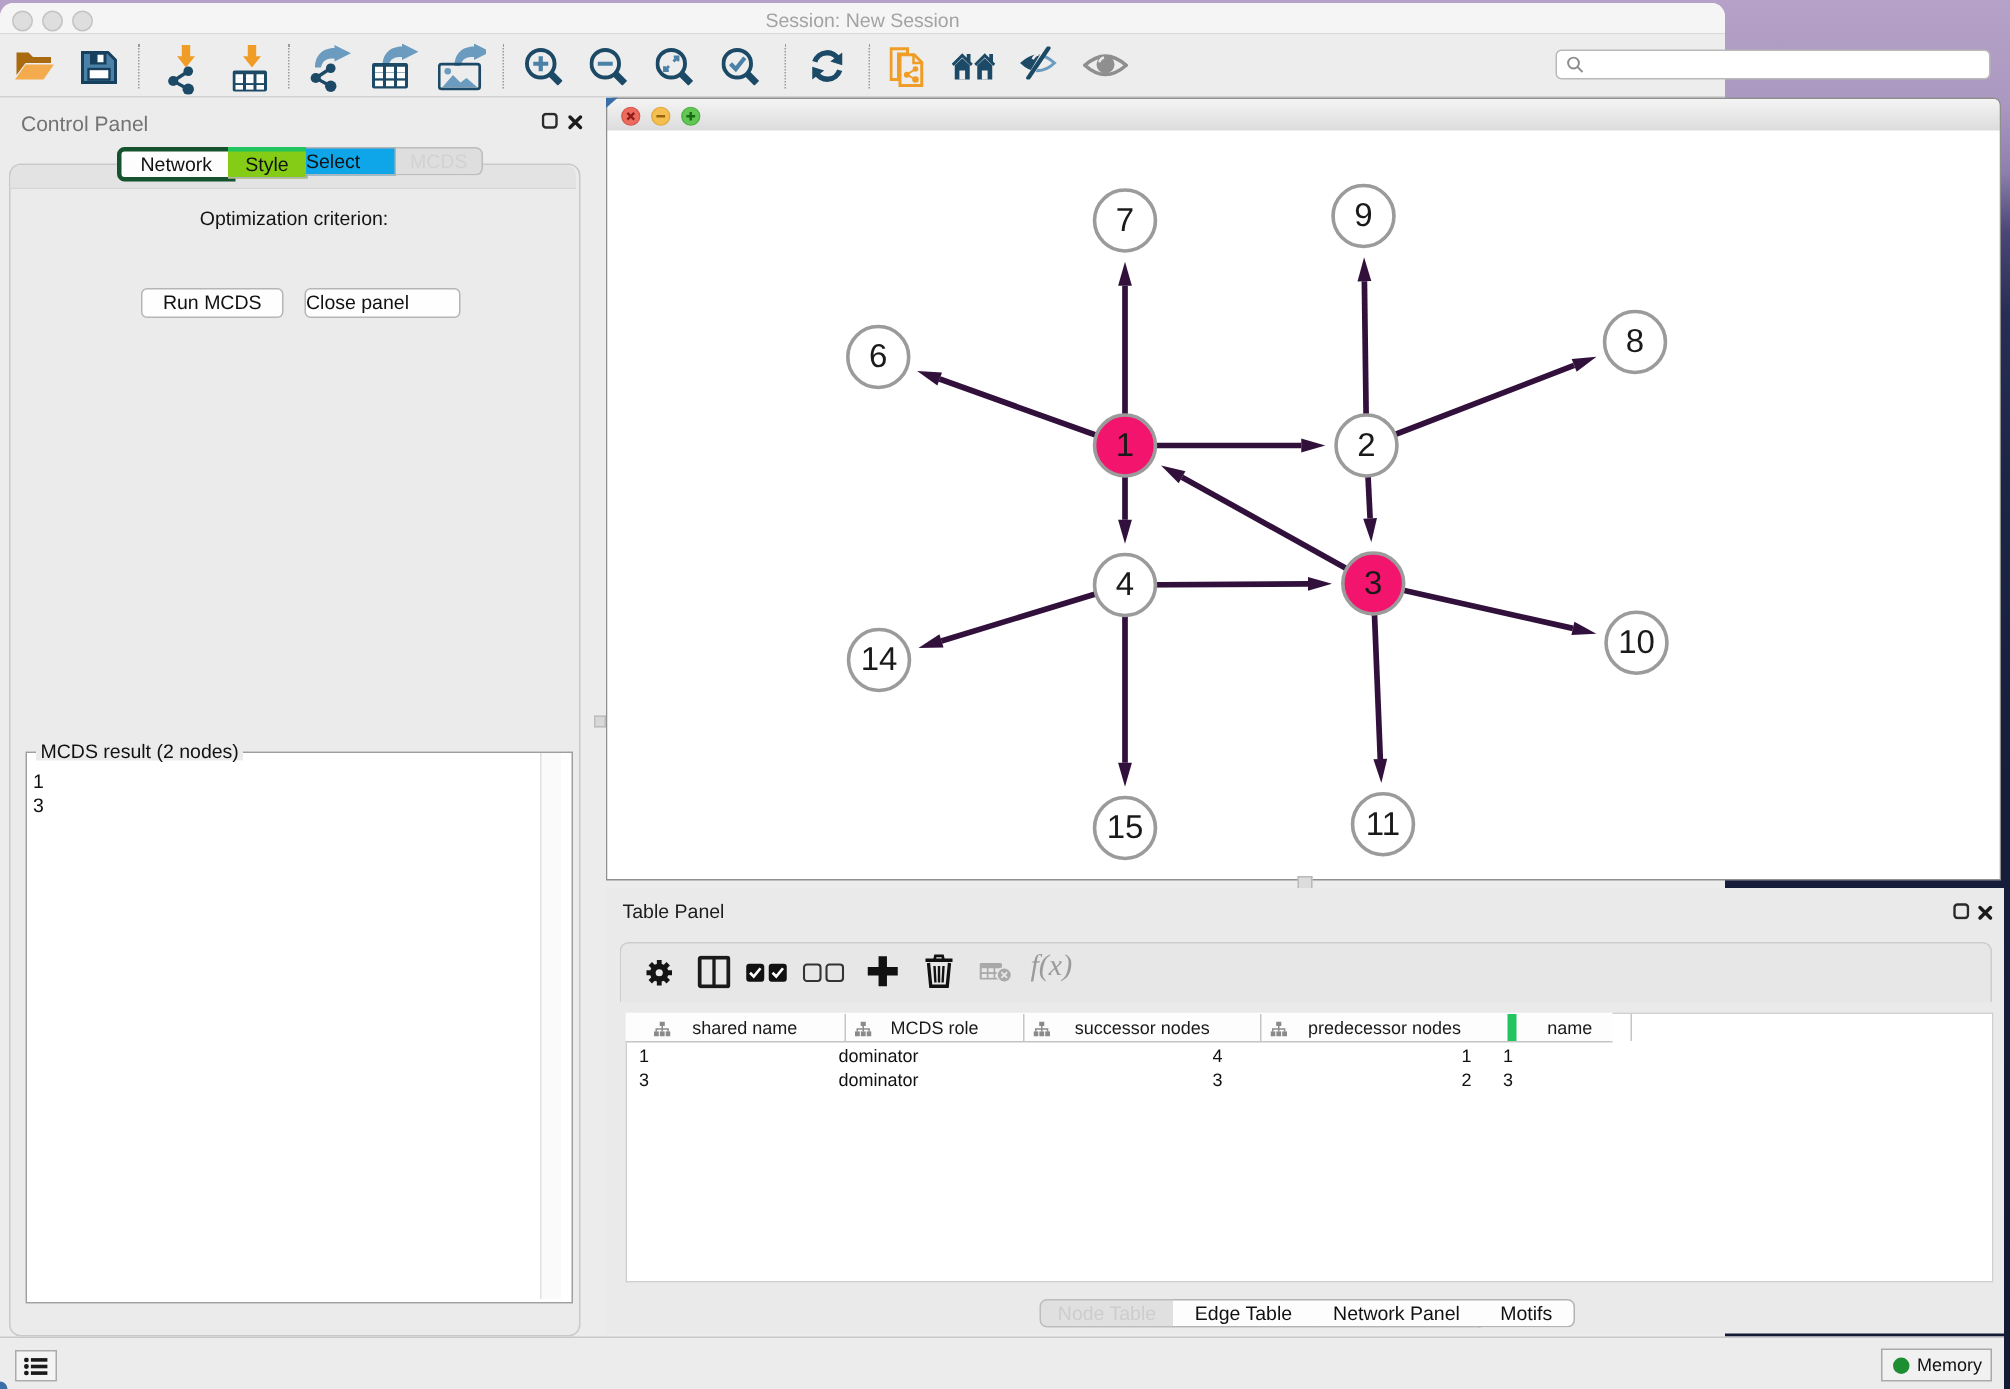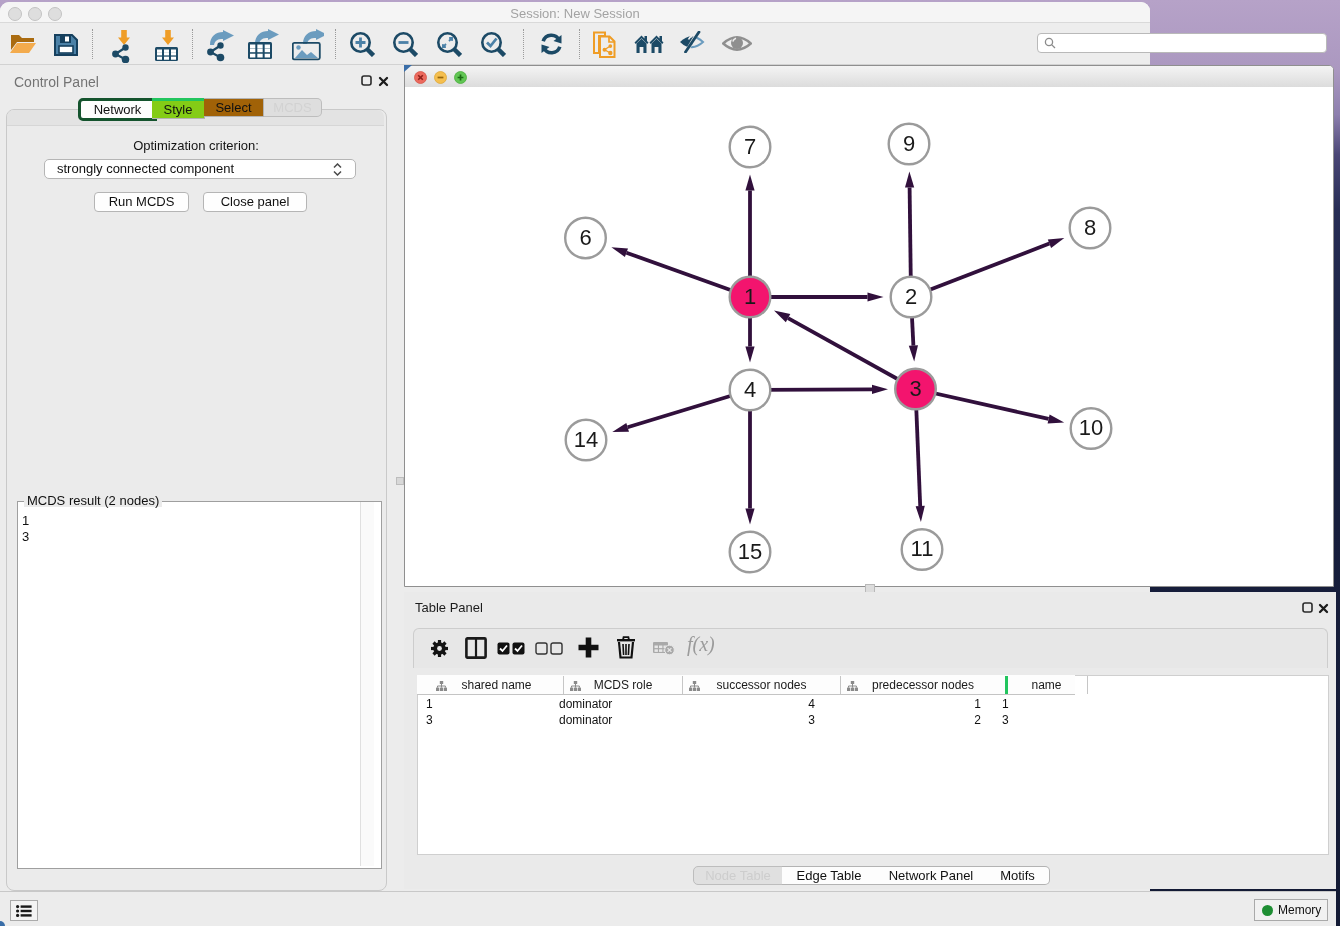--- a/index.html
+++ b/index.html
@@ -194,32 +194,27 @@
  <svg class="ico" style="left:378px;top:10px" width="11" height="11" viewBox="0 0 11 11">
         <path d="M2 2 L9 9 M9 2 L2 9" stroke="#1c1c1c" stroke-width="2.3" stroke-linecap="round"></path>
       </svg>
 
  <div class="abs" style="left:6px;top:43px;width:379px;height:780px;background:#ebebeb;border:1px solid #c9c9c9;border-radius:8px;"></div>
  <div class="abs" style="left:7px;top:44px;width:377px;height:15px;background:#e3e3e3;border-radius:7px 7px 0 0;border-bottom:1px solid #d6d6d6;"></div>
 
  <div class="abs" style="left:78px;top:32px;width:244px;height:19px;font-size:13px;">
   <div class="abs" style="left:0;top:0;width:73px;height:17px;background:#fdfdfd;border:3px solid #14532d;border-radius:5px 0 0 5px;text-align:center;line-height:17px;color:#111;">Network</div>
   <div class="abs" style="left:74px;top:0;width:52px;height:17px;background:#84cc16;border-top:3px solid #22c55e;border-bottom:1px solid #b3b3b3;border-right:1px solid #b3b3b3;text-align:center;line-height:17px;color:#111;">Style</div>
-  <div class="abs" style="left:126px;top:0;width:59px;height:17px;background:#a16207;border:1px solid #b3b3b3;border-left:none;text-align:center;line-height:17px;color:#111;">Select</div>
+  <div class="abs" style="left:126px;top:0;width:59px;height:17px;background:#0ea5e9;border:1px solid #b3b3b3;border-left:none;line-height:17px;color:#111;">Select</div>
   <div class="abs" style="left:186px;top:0;width:57px;height:17px;background:#dedede;border:1px solid #bdbdbd;border-left:none;border-radius:0 5px 5px 0;text-align:center;line-height:17px;color:#d2d2d2;">MCDS</div>
  </div>
  <div class="abs" style="left:0;top:72px;width:392px;text-align:center;font-size:13px;color:#141414;">Optimization criterion:</div>
 
- <div class="abs" style="left:44px;top:93px;width:298px;height:18px;background:#fff;border:1px solid #b5b5b5;border-radius:5px;font-size:13px;color:#111;line-height:18px;padding-left:12px;box-sizing:content-box;">strongly connected component
-   <svg class="ico" style="left:288px;top:2.5px" width="9" height="13" viewBox="0 0 9 13">
-          <path d="M1 4.5 L4.5 1 L8 4.5 M1 8.5 L4.5 12 L8 8.5" fill="none" stroke="#4a4a4a" stroke-width="1.5"></path>
-        </svg>
- </div>
  <div class="abs" style="left:94px;top:126px;width:93px;height:18px;background:#fefefe;border:1px solid #b5b5b5;border-radius:4px;text-align:center;line-height:18px;font-size:13px;color:#111;">Run MCDS</div>
- <div class="abs" style="left:203px;top:126px;width:102px;height:18px;background:#fefefe;border:1px solid #b5b5b5;border-radius:4px;text-align:center;line-height:18px;font-size:13px;color:#111;">Close panel</div>
+ <div class="abs" style="left:203px;top:126px;width:102px;height:18px;background:#fefefe;border:1px solid #b5b5b5;border-radius:4px;line-height:18px;font-size:13px;color:#111;">Close panel</div>
 
  <div class="abs" style="left:17px;top:435px;width:363px;height:366px;background:#fff;border:1px solid #9f9f9f;"></div>
  <div class="abs" style="left:360px;top:436px;width:13px;height:364px;background:#fafafa;border-left:1px solid #e0e0e0;"></div>
  <div class="abs" style="left:24px;top:428px;height:13px;background:#ebebeb;padding:0 3px;font-size:13px;color:#111;line-height:13px;">MCDS result (2 nodes)</div>
  <div class="abs" style="left:22px;top:447px;font-size:13px;color:#111;line-height:16px;">1<br>3</div>
  <div class="abs" style="left:396px;top:411px;width:6px;height:6px;background:#d8d8d8;border:1px solid #bdbdbd;"></div>
 </div>
 
 <div class="abs" style="left:404px;top:63px;width:930px;height:522px;border:1px solid #8f8f8f;border-radius:5px 5px 0 0;box-sizing:border-box;background:#fff;">
  <div class="abs" style="left:0;top:0;width:928px;height:21px;background:linear-gradient(180deg,#f4f4f4,#dcdcdc);border-bottom:1px solid #ababab;border-radius:4px 4px 0 0;">
@@ -376,21 +371,21 @@
         </svg>MCDS role</div>
       <div class="abs" style="left:279px;top:84px;width:157px;height:18px;border-right:1px solid #c6c6c6;font-size:12px;color:#1a1a1a;text-align:center;line-height:18px;"><svg width="11" height="10" viewBox="0 0 11 10" style="position:absolute;left:6px;top:5px">
           <g fill="#8a8a8a">
             <rect x="3.8" y="0" width="3.4" height="3"></rect>
             <rect x="0" y="6.6" width="3.2" height="3.4"></rect>
             <rect x="3.9" y="6.6" width="3.2" height="3.4"></rect>
             <rect x="7.8" y="6.6" width="3.2" height="3.4"></rect>
             <path d="M5.5 3 L5.5 5 M1.5 6.6 L1.5 5 L9.4 5 L9.4 6.6 M5.5 5 L5.5 6.6" stroke="#8a8a8a" stroke-width="1" fill="none"></path>
           </g>
         </svg>successor nodes</div>
-      <div class="abs" style="left:437px;top:84px;width:164px;height:18px;border-right:3px solid #22c55e;font-size:12px;color:#1a1a1a;text-align:center;line-height:18px;"><svg width="11" height="10" viewBox="0 0 11 10" style="position:absolute;left:6px;top:5px">
+      <div class="abs" style="left:437px;top:84px;width:164px;height:18px;border-right:6px solid #22c55e;font-size:12px;color:#1a1a1a;text-align:center;line-height:18px;"><svg width="11" height="10" viewBox="0 0 11 10" style="position:absolute;left:6px;top:5px">
           <g fill="#8a8a8a">
             <rect x="3.8" y="0" width="3.4" height="3"></rect>
             <rect x="0" y="6.6" width="3.2" height="3.4"></rect>
             <rect x="3.9" y="6.6" width="3.2" height="3.4"></rect>
             <rect x="7.8" y="6.6" width="3.2" height="3.4"></rect>
             <path d="M5.5 3 L5.5 5 M1.5 6.6 L1.5 5 L9.4 5 L9.4 6.6 M5.5 5 L5.5 6.6" stroke="#8a8a8a" stroke-width="1" fill="none"></path>
           </g>
         </svg>predecessor nodes</div>
       <div class="abs" style="left:602px;top:84px;width:81px;height:18px;border-right:1px solid #c6c6c6;font-size:12px;color:#1a1a1a;text-align:center;line-height:18px;">name</div>
 <div class="abs" style="left:22px;top:105px;font-size:12px;color:#111;">1</div>

